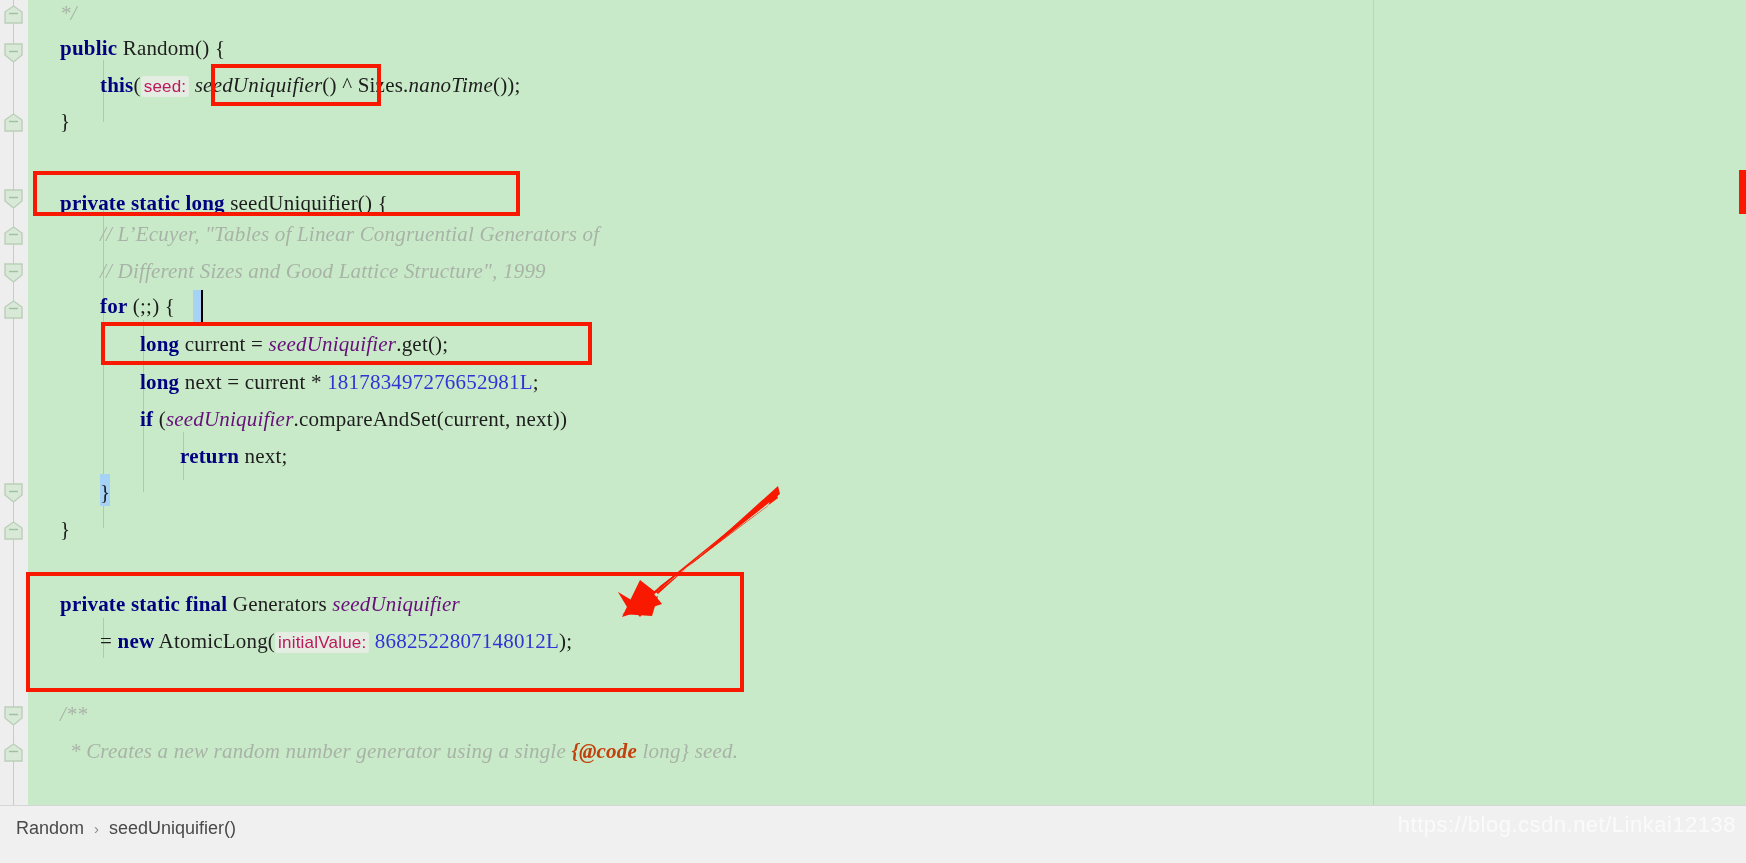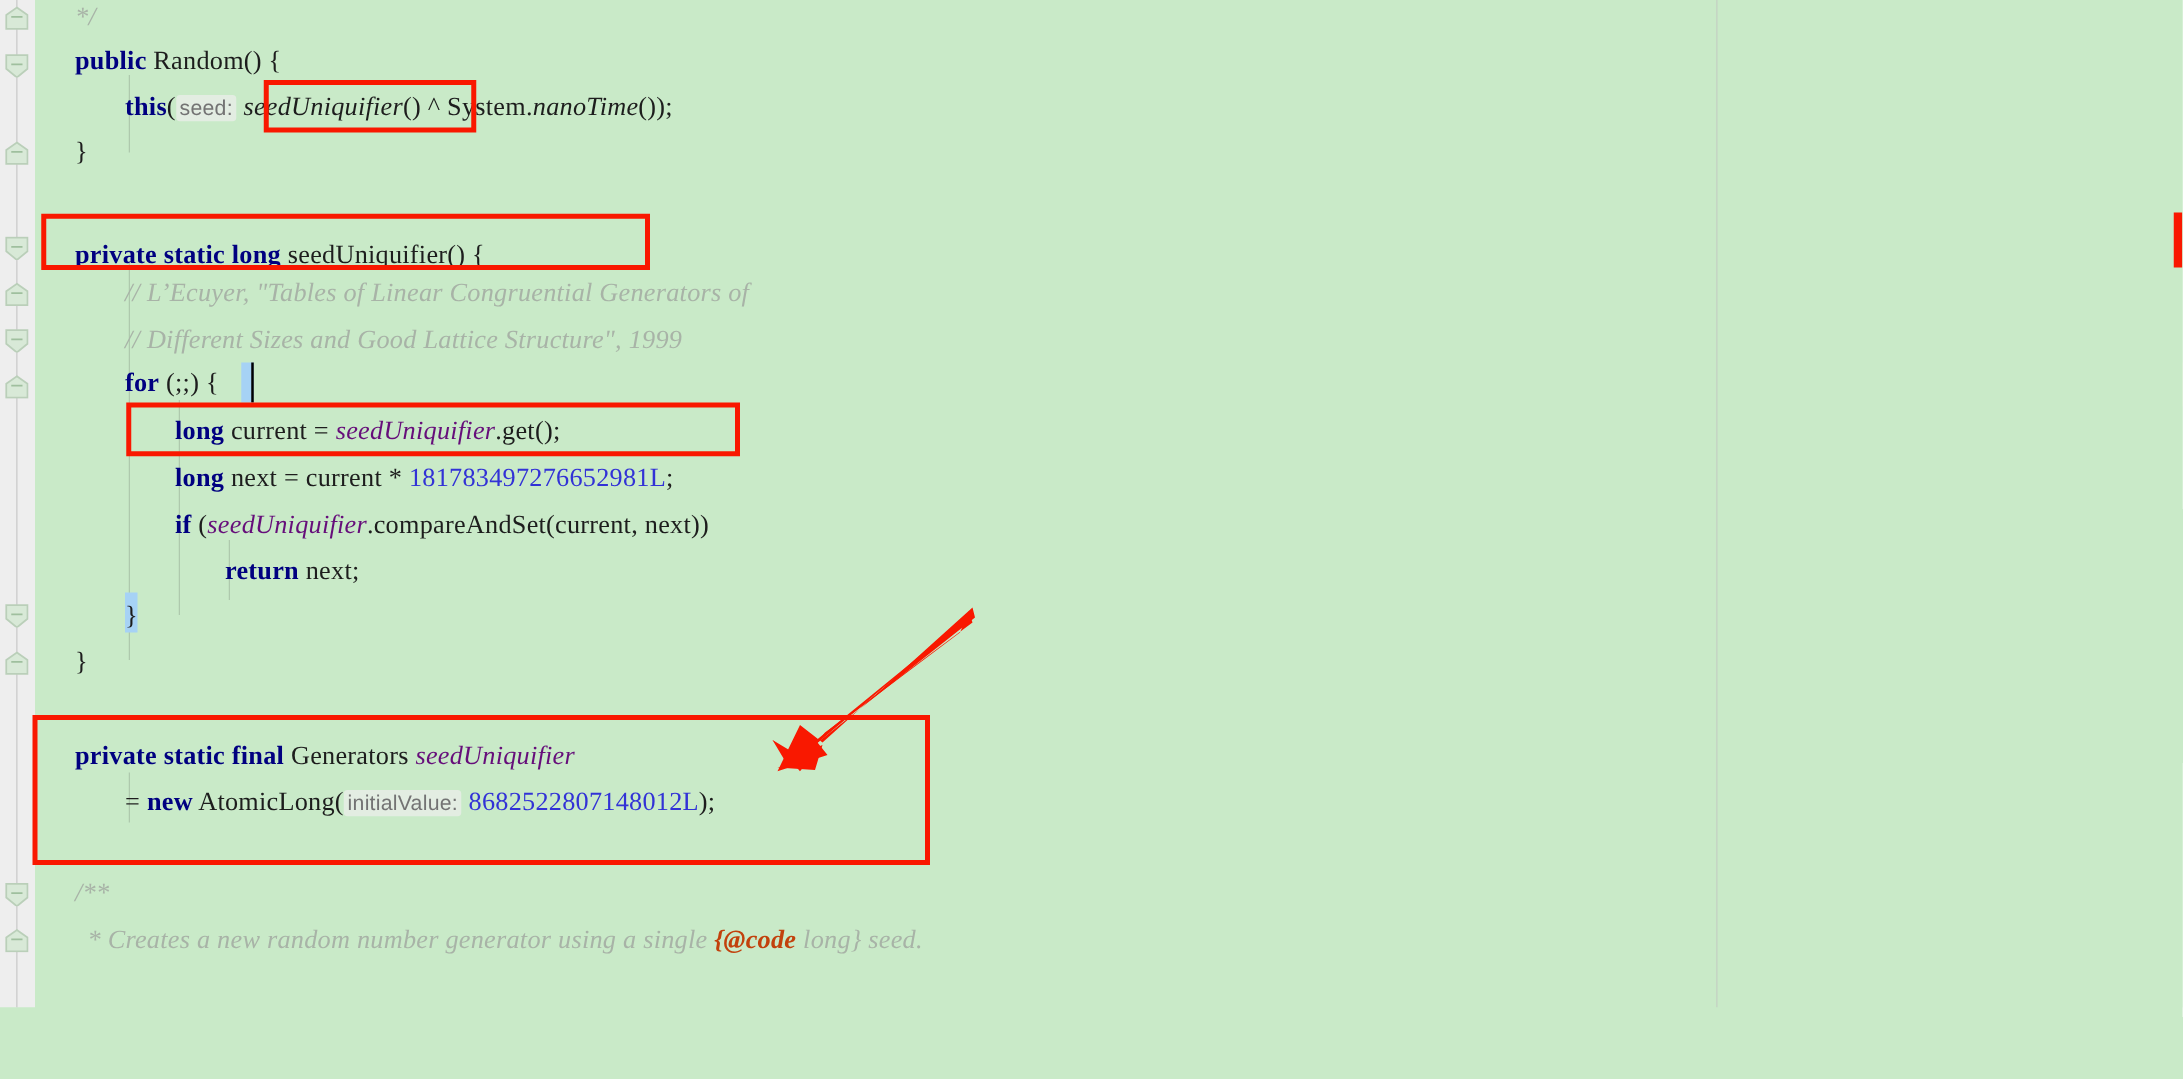--- a/index.html
+++ b/index.html
@@ -111,21 +111,21 @@
     letter-spacing: 0.2px;
   }
   .kw        { color: #000080; font-weight: bold; }
   .plain     { color: #1d1d1d; }
   .fieldit   { color: #660e7a; font-style: italic; }
   .methit    { color: #1d1d1d; font-style: italic; }
   .num       { color: #3232d6; }
   .cmt       { color: #a8b3a7; font-style: italic; }
   .cmt-b     { color: #c2410c; font-style: italic; font-weight: bold; }
   .hint {
-    color: #737373;
+    color: #be185d;
     background: #e3ede2;
     border-radius: 3px;
     padding: 1px 3px;
     font-family: "Liberation Sans", sans-serif;
     font-size: 17px;
     font-style: normal;
   }
 
   
   .sel-box {
@@ -216,21 +216,21 @@
       <div class="indent-guide" style="left:155px; top:432px; height:48px;"></div>
       <div class="indent-guide" style="left:75px;  top:618px; height:40px;"></div>
 
       <div class="sel-box" style="left:165px; top:290px; width:10px; height:32px;"></div>
       <div class="caret" style="left:173px; top:290px; height:32px;"></div>
       <div class="sel-box" style="left:72px;  top:474px; width:10px; height:32px;"></div>
 
       <div id="code-lines">
           <div class="code-line" style="left: 32px; top: 2px;"><span class="cmt">*/</span></div>
           <div class="code-line" style="left: 32px; top: 37px;"><span class="kw">public</span><span class="plain"> Random() {</span></div>
-          <div class="code-line" style="left: 72px; top: 74px;"><span class="kw">this</span><span class="plain">(</span><span class="hint">seed:</span><span class="plain"> </span><span class="methit">seedUniquifier</span><span class="plain">() ^ System.</span><span class="methit">nanoTime</span><span class="plain">());</span></div>
+          <div class="code-line" style="left: 72px; top: 74px;"><span class="kw">this</span><span class="plain">(</span><span class="hint">seed:</span><span class="plain"> </span><span class="methit">seedUniquifier</span><span class="plain">() ^ Sizes.</span><span class="methit">nanoTime</span><span class="plain">());</span></div>
           <div class="code-line" style="left: 32px; top: 110px;"><span class="plain">}</span></div>
           <div class="code-line" style="left: 32px; top: 192px;"><span class="kw">private static long</span><span class="plain"> seedUniquifier() {</span></div>
           <div class="code-line" style="left: 72px; top: 223px;"><span class="cmt">// L’Ecuyer, "Tables of Linear Congruential Generators of</span></div>
           <div class="code-line" style="left: 72px; top: 260px;"><span class="cmt">// Different Sizes and Good Lattice Structure", 1999</span></div>
           <div class="code-line" style="left: 72px; top: 295px; font-family: Liberation Serif, serif;"><span class="kw">for</span><span class="plain"> (;;) {</span></div>
           <div class="code-line" style="left: 112px; top: 333px;"><span class="kw">long</span><span class="plain"> current = </span><span class="fieldit">seedUniquifier</span><span class="plain">.get();</span></div>
           <div class="code-line" style="left: 112px; top: 371px;"><span class="kw">long</span><span class="plain"> next = current * </span><span class="num">181783497276652981L</span><span class="plain">;</span></div>
           <div class="code-line" style="left: 112px; top: 408px;"><span class="kw">if</span><span class="plain"> (</span><span class="fieldit">seedUniquifier</span><span class="plain">.compareAndSet(current, next))</span></div>
           <div class="code-line" style="left: 152px; top: 445px;"><span class="kw">return</span><span class="plain"> next;</span></div>
           <div class="code-line" style="left: 72px; top: 481px;"><span class="plain">}</span></div>
@@ -323,14 +323,22 @@
 
     <svg class="red-arrow" viewBox="0 0 180 135">
       <polygon points="175,5 168,22 38,120 18,108 30,128 22,130 52,132 58,112 48,116 60,102 178,14" fill="#f91800"></polygon>
       <path d="M176,8 L36,122 L18,108 L40,133 L54,116 L52,112 Z" fill="#f91800"></path>
       <polygon points="178,2 58,110 40,96 22,133 62,120 54,110 180,10" fill="#f91800"></polygon>
     </svg>
 
     <div class="stripe" id="right-stripe" style="top: 170px; height: 44px;"></div>
   </div>
 
+  <div class="bottom-bar">
+    <div class="breadcrumb" id="breadcrumb">
+        <span class="crumb">Random</span>
+        <span class="crumb-sep">›</span>
+        <span class="crumb">seedUniquifier()</span>
+      </div>
+    <div class="watermark">https://blog.csdn.net/Linkai12138</div>
+  </div>
 
 </div>
 
 </body></html>

